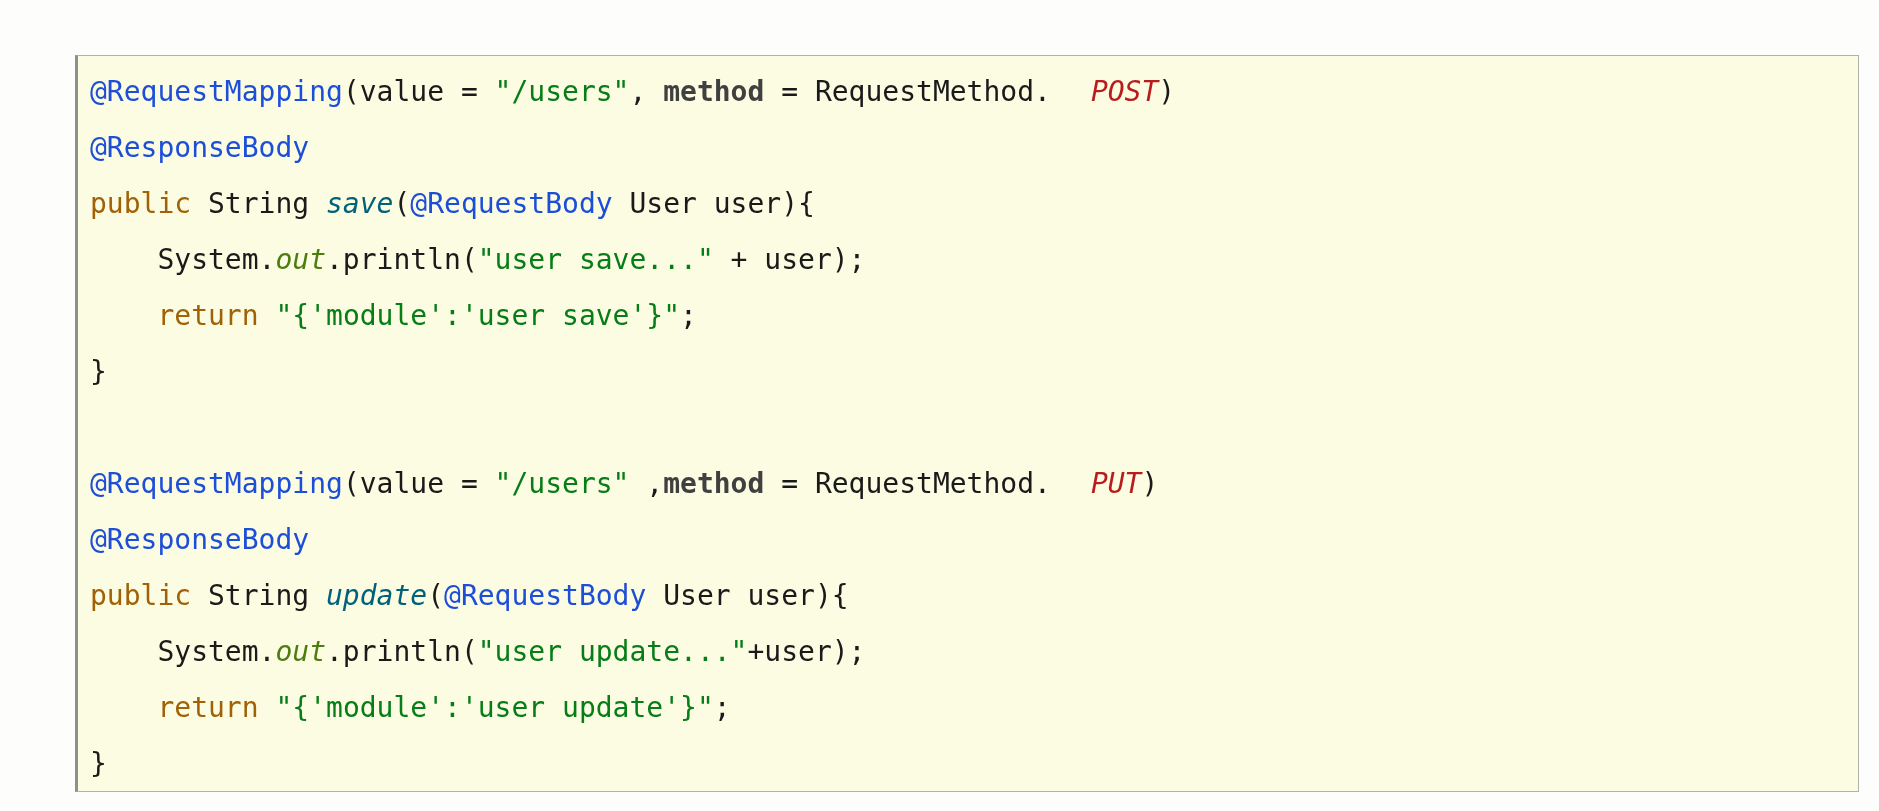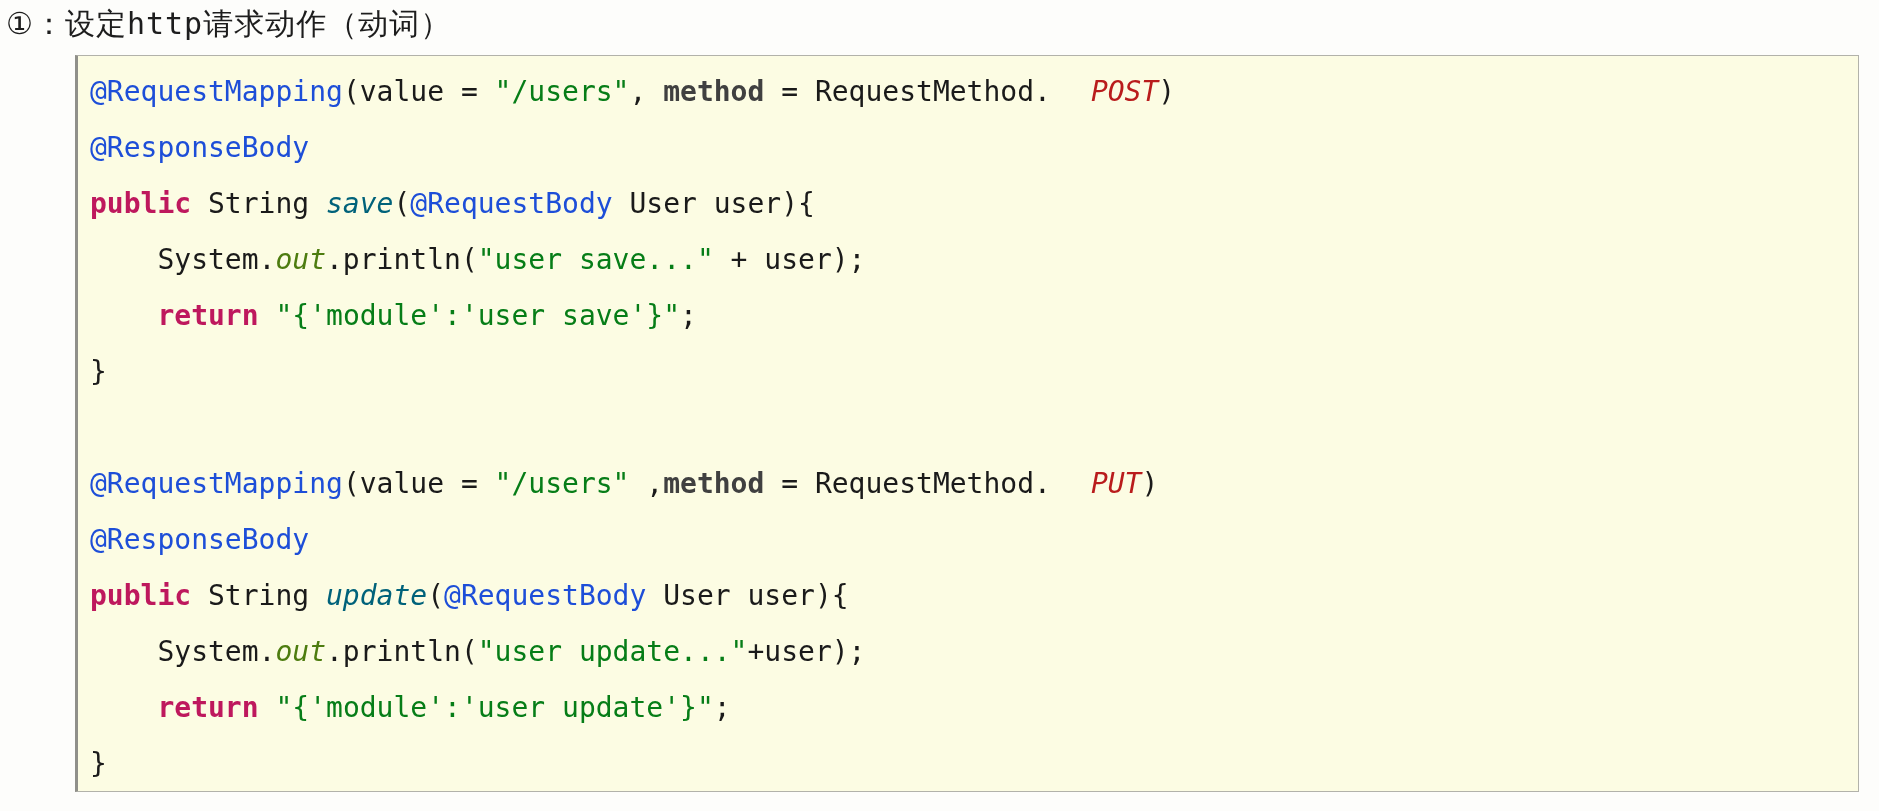--- a/index.html
+++ b/index.html
@@ -43,32 +43,31 @@
   .code-line {
     font-family: "DejaVu Sans Mono", "Liberation Mono", monospace;
     font-size: 28px;
     line-height: 56px;
     height: 56px;
     white-space: pre;
     color: #1a1a1a;
   }
   .tok-plain { color: #1a1a1a; }
   .tok-ann   { color: #1d4ed8; }
-  .tok-kw    { color: #be185d; font-weight: bold; }
+  .tok-kw    { color: #a16207; }
   .tok-str   { color: #067d17; }
   .tok-meth  { color: #00627a; font-style: italic; }
   .tok-field { color: #4d7c0f; font-style: italic; }
   .tok-attr  { color: #404040; font-weight: bold; }
   .tok-const { color: #b91c1c; font-weight: normal; font-style: italic; margin-left: 40px; }
 </style>
 </head>
 <body>
 
 <div class="page">
-  <div class="doc-title">①：设定http请求动作（动词）</div>
 
   <div class="code-block" id="code-block">
       <div class="code-line"><span class="tok-ann">@RequestMapping</span><span class="tok-plain">(value = </span><span class="tok-str">"/users"</span><span class="tok-plain">, </span><span class="tok-attr">method</span><span class="tok-plain"> = RequestMethod.</span><span class="tok-const">POST</span><span class="tok-plain">)</span></div>
       <div class="code-line"><span class="tok-ann">@ResponseBody</span></div>
       <div class="code-line"><span class="tok-kw">public</span><span class="tok-plain"> String </span><span class="tok-meth">save</span><span class="tok-plain">(</span><span class="tok-ann">@RequestBody</span><span class="tok-plain"> User user){</span></div>
       <div class="code-line"><span class="tok-plain">    System.</span><span class="tok-field">out</span><span class="tok-plain">.println(</span><span class="tok-str">"user save..."</span><span class="tok-plain"> + user);</span></div>
       <div class="code-line"><span class="tok-plain">    </span><span class="tok-kw">return</span><span class="tok-plain"> </span><span class="tok-str">"{'module':'user save'}"</span><span class="tok-plain">;</span></div>
       <div class="code-line"><span class="tok-plain">}</span></div>
       <div class="code-line"></div>
       <div class="code-line"><span class="tok-ann">@RequestMapping</span><span class="tok-plain">(value = </span><span class="tok-str">"/users"</span><span class="tok-plain"> ,</span><span class="tok-attr">method</span><span class="tok-plain"> = RequestMethod.</span><span class="tok-const">PUT</span><span class="tok-plain">)</span></div>

